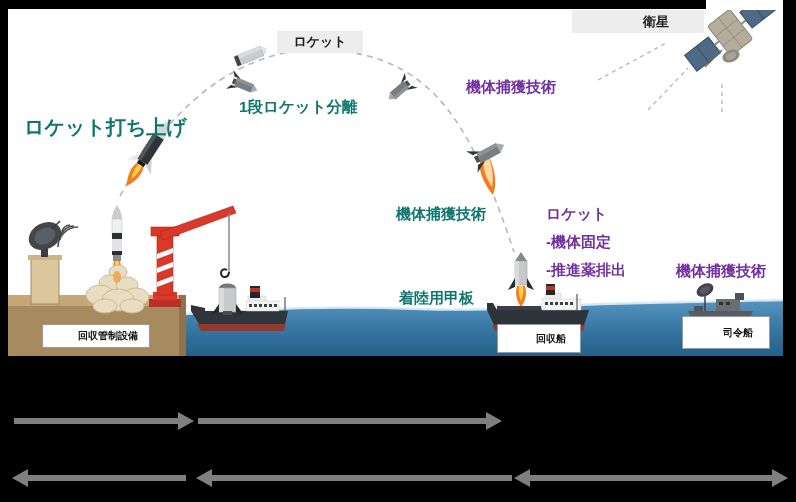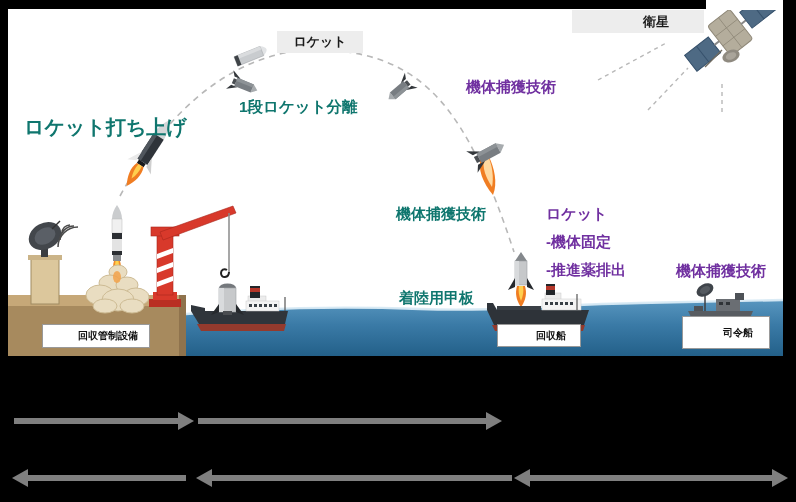--- a/index.html
+++ b/index.html
@@ -262,21 +262,21 @@
 
 <div class="techblock purple" style="left:546px; top:205px;">
   <div class="row">ロケット</div>
   <div class="row">-機体固定</div>
   <div class="row">-推進薬排出</div>
 </div>
 
 <div class="lbl purple f15" style="left:676px; top:262px;">機体捕獲技術</div>
 
 <div class="whitebox" style="left:42px; top:324px; width:108px; height:24px;">回収管制設備</div>
-<div class="whitebox" style="left:497px; top:324px; width:84px; height:23px;">回収船</div>
+<div class="whitebox" style="left:497px; top:324px; width:84px; height:29px;">回収船</div>
 <div class="whitebox" style="left:682px; top:316px; width:88px; height:33px;">司令船</div>
 
 <svg class="timeline-svg" width="796" height="142" viewBox="0 360 796 142">
   <g fill="#7f7f7f" stroke="none">
     <g>
       <rect x="14" y="418" width="164" height="6"></rect>
       <polygon points="178,412 194,421 178,430"></polygon>
     </g>
     <g>
       <rect x="198" y="418" width="288" height="6"></rect>

